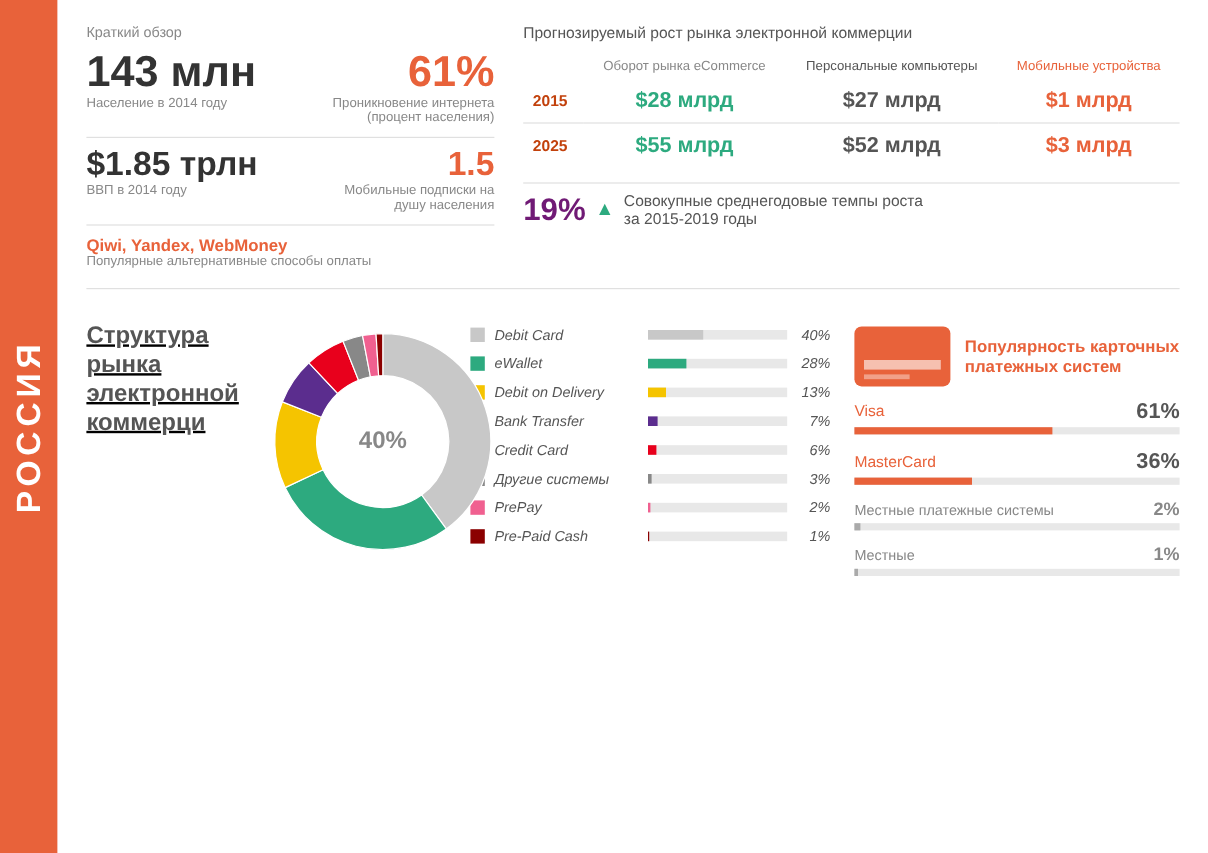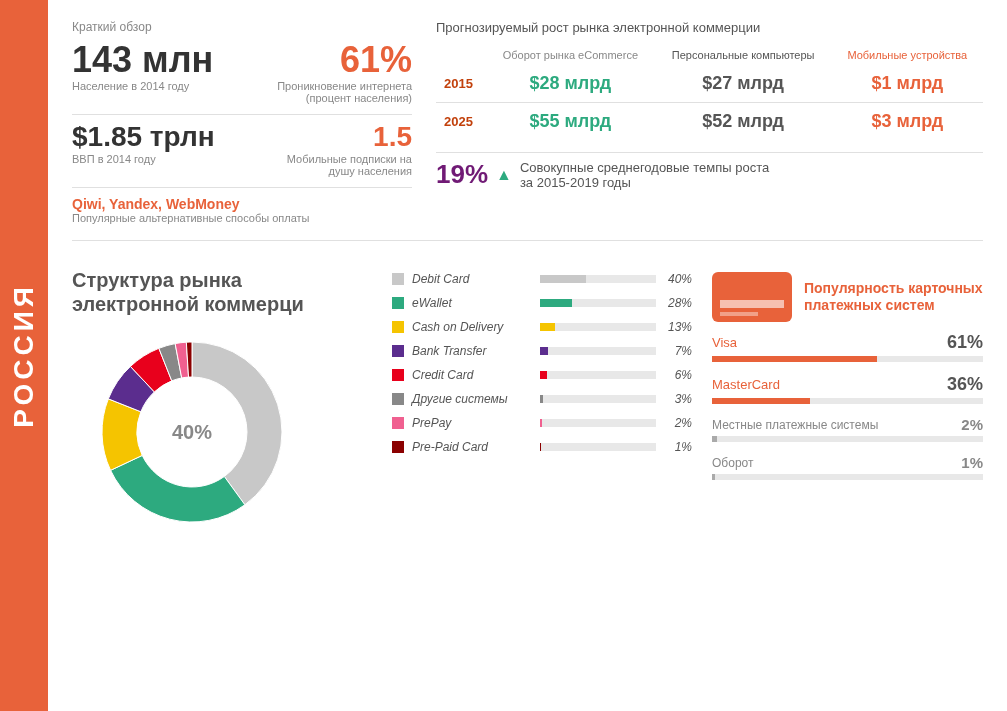--- a/index.html
+++ b/index.html
@@ -188,22 +188,23 @@
       display: flex;
       gap: 20px;
       flex: 1;
     }
 
     
     .pie-area {
       width: 300px;
       flex-shrink: 0;
       display: flex;
-      flex-direction: column;
+      flex-direction: row;
       align-items: flex-start;
+      text-decoration: underline;
     }
     .pie-title {
       font-size: 20px;
       color: #555;
       font-weight: bold;
       line-height: 1.2;
       margin-bottom: 16px;
     }
     .pie-container {
       width: 200px;
@@ -450,21 +451,21 @@
         <div class="bar-item">
     <div class="bar-color-dot" style="background:#2daa7f"></div>
     <div class="bar-label">eWallet</div>
     <div class="bar-track" style="flex:1;height:8px;background:#e8e8e8;position:relative;">
       <div class="bar-fill" style="width:28%;background:#2daa7f"></div>
     </div>
     <div class="bar-pct">28%</div>
   </div>
         <div class="bar-item">
     <div class="bar-color-dot" style="background:#f5c400"></div>
-    <div class="bar-label">Cash on Delivery</div>
+    <div class="bar-label">Debit on Delivery</div>
     <div class="bar-track" style="flex:1;height:8px;background:#e8e8e8;position:relative;">
       <div class="bar-fill" style="width:13%;background:#f5c400"></div>
     </div>
     <div class="bar-pct">13%</div>
   </div>
         <div class="bar-item">
     <div class="bar-color-dot" style="background:#5b2d8e"></div>
     <div class="bar-label">Bank Transfer</div>
     <div class="bar-track" style="flex:1;height:8px;background:#e8e8e8;position:relative;">
       <div class="bar-fill" style="width:7%;background:#5b2d8e"></div>
@@ -490,21 +491,21 @@
         <div class="bar-item">
     <div class="bar-color-dot" style="background:#f06090"></div>
     <div class="bar-label">PrePay</div>
     <div class="bar-track" style="flex:1;height:8px;background:#e8e8e8;position:relative;">
       <div class="bar-fill" style="width:2%;background:#f06090"></div>
     </div>
     <div class="bar-pct">2%</div>
   </div>
         <div class="bar-item">
     <div class="bar-color-dot" style="background:#8b0000"></div>
-    <div class="bar-label">Pre-Paid Card</div>
+    <div class="bar-label">Pre-Paid Cash</div>
     <div class="bar-track" style="flex:1;height:8px;background:#e8e8e8;position:relative;">
       <div class="bar-fill" style="width:1%;background:#8b0000"></div>
     </div>
     <div class="bar-pct">1%</div>
   </div>
       </div>
 
     <div class="card-area">
       <div class="card-icon-row">
         <div class="card-icon">
@@ -536,21 +537,21 @@
     <div class="card-bar-label-row">
       <span class="card-bar-name-gray">Местные платежные системы</span>
       <span class="card-bar-pct-gray">2%</span>
     </div>
     <div class="card-bar-track">
       <div class="card-bar-fill" style="width:2%;background:#aaaaaa"></div>
     </div>
   </div>
           <div class="card-bar-item">
     <div class="card-bar-label-row">
-      <span class="card-bar-name-gray">Оборот</span>
+      <span class="card-bar-name-gray">Местные</span>
       <span class="card-bar-pct-gray">1%</span>
     </div>
     <div class="card-bar-track">
       <div class="card-bar-fill" style="width:1%;background:#aaaaaa"></div>
     </div>
   </div>
         </div>
     </div>
 
   </div>

